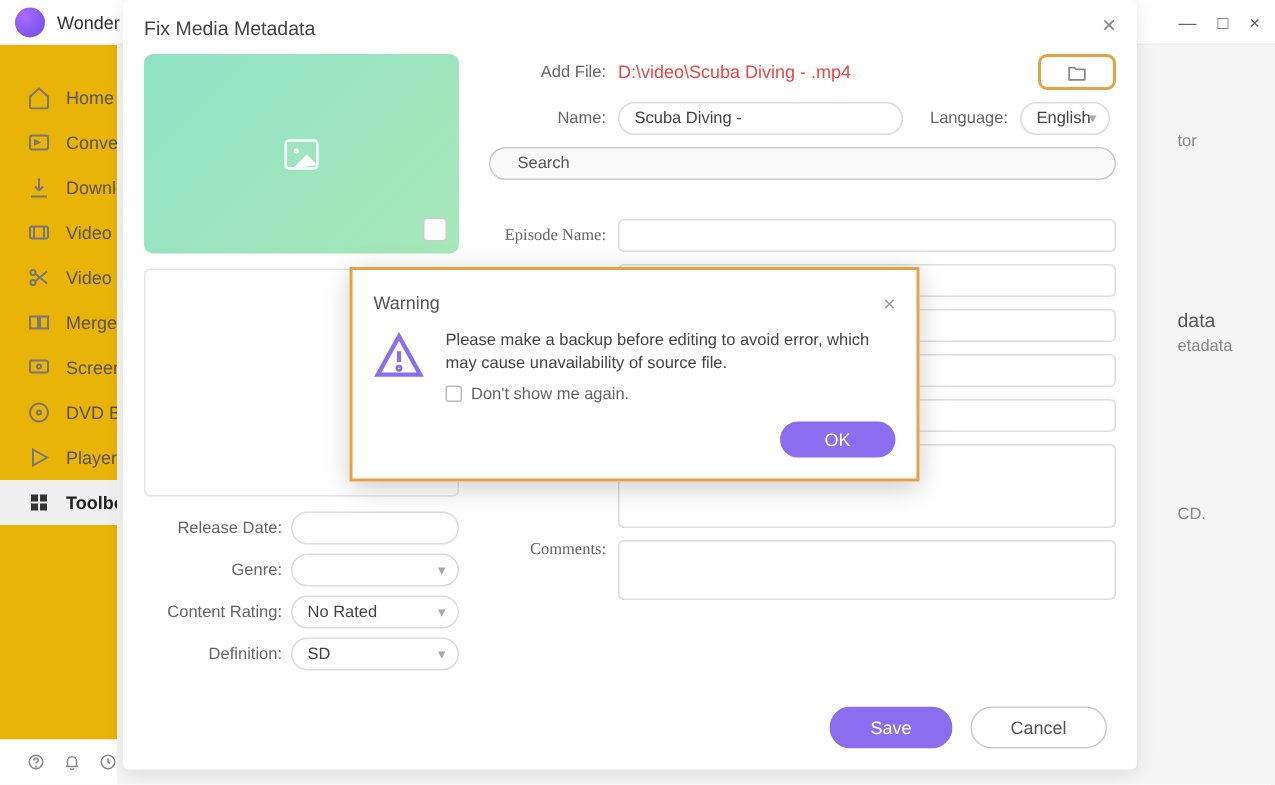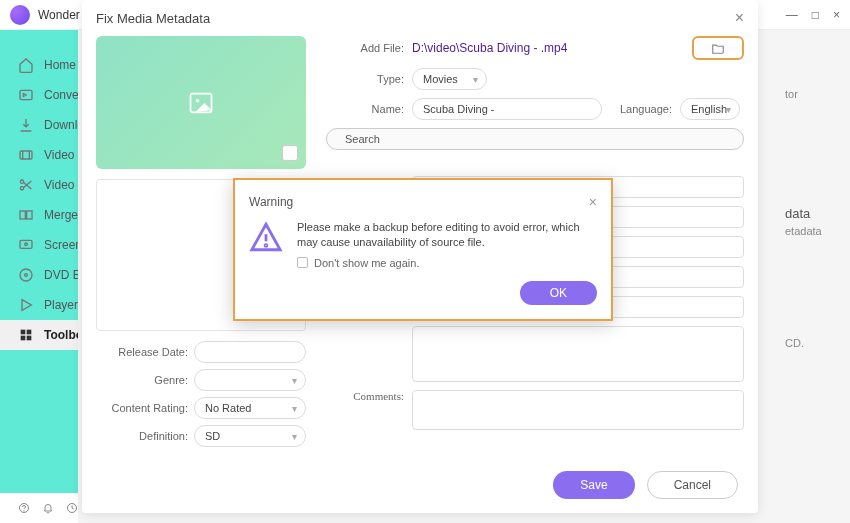--- a/index.html
+++ b/index.html
@@ -49,21 +49,21 @@
     color: #666;
   }
 
   
   .sidebar {
     position: absolute;
     top: 30px;
     left: 0;
     bottom: 30px;
     width: 78px;
-    background: #5eead4;
+    background: #eab308;
     padding-top: 20px;
     overflow: hidden;
   }
   .sidebar-item {
     display: flex;
     align-items: center;
     gap: 10px;
     padding: 7px 10px 7px 18px;
     color: #555;
     font-size: 12px;
@@ -219,21 +219,21 @@
     align-items: center;
     gap: 8px;
   }
   .form-row label {
     width: 78px;
     text-align: right;
     color: #666;
     font-size: 11px;
   }
   .form-row .value-text {
-    color: #4c1d95;
+    color: #ef4444;
     font-size: 12px;
   }
   .form-row .input {
     flex: 1;
     height: 22px;
     border: 1px solid #ddd;
     border-radius: 11px;
     padding: 0 10px;
     font-size: 11px;
     color: #444;
@@ -499,26 +499,20 @@
       <div class="form-row">
         <label>Add File:</label>
         <span class="value-text">D:\video\Scuba Diving - .mp4</span>
         <div class="add-file-btn">
           <svg width="16" height="14" viewBox="0 0 24 24" fill="none" stroke="currentColor" stroke-width="2">
               <path d="M3 7h6l2 2h10v10a2 2 0 01-2 2H3z"></path>
             </svg>
         </div>
       </div>
       <div class="form-row">
-        <label>Type:</label>
-        <div class="input small select">
-          <span>Movies</span>
-        </div>
-      </div>
-      <div class="form-row">
         <label>Name:</label>
         <div class="input med">
           <span>Scuba Diving -</span>
         </div>
         <label style="width:auto;margin-left:10px">Language:</label>
         <div class="input small select" style="flex:0 0 60px">
           <span>English</span>
         </div>
       </div>
       <div style="padding-left:0px">

